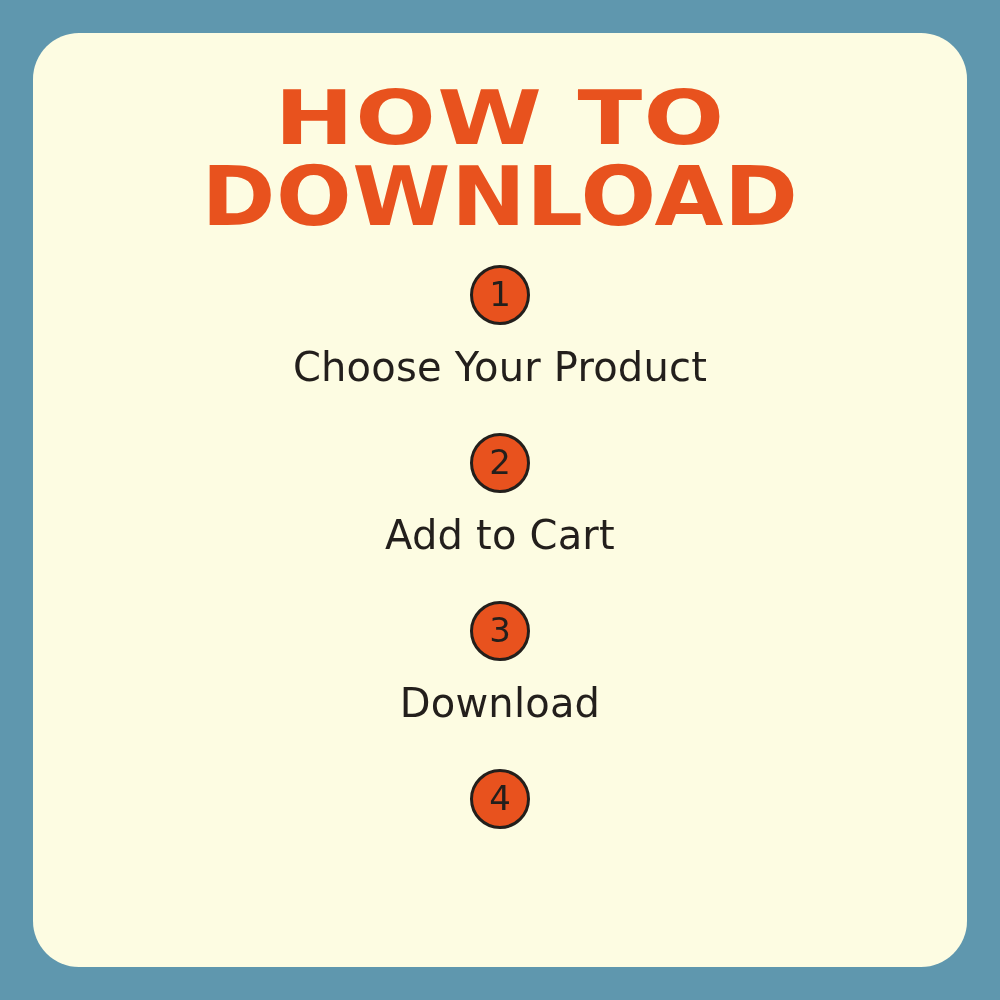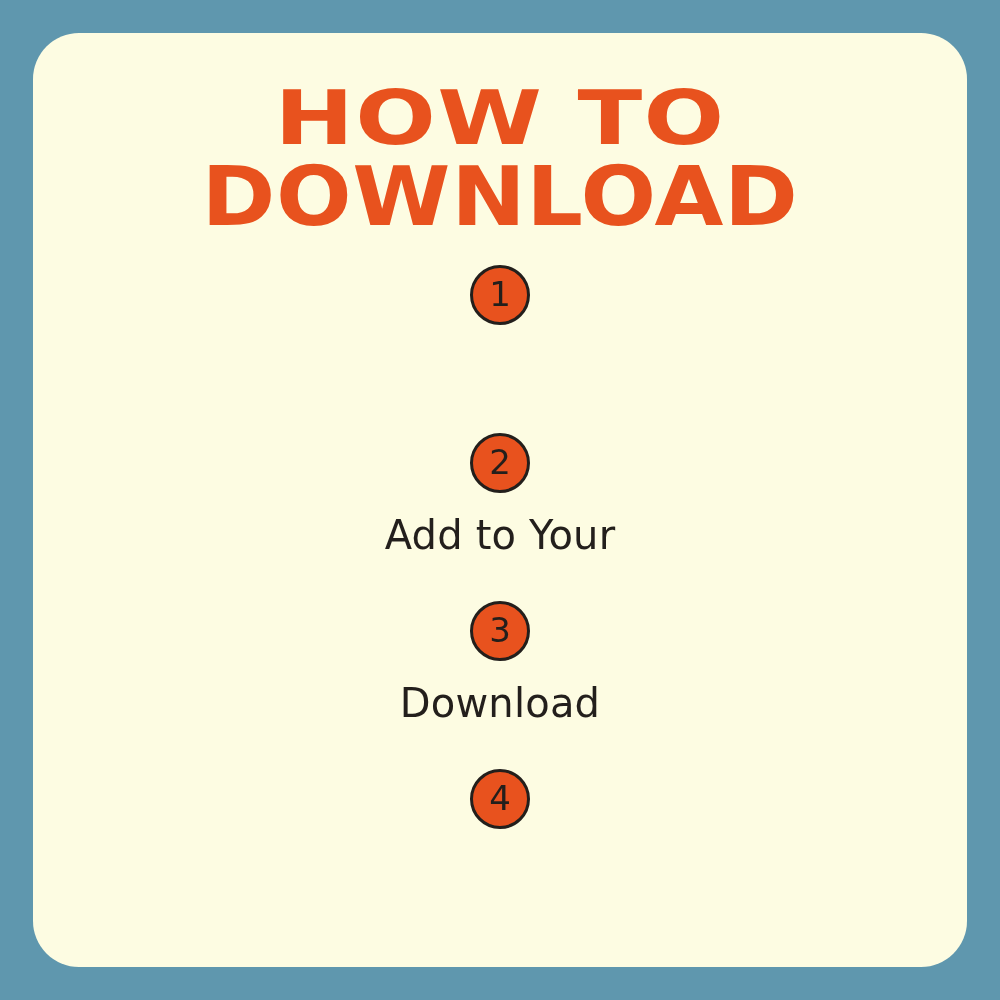--- a/index.html
+++ b/index.html
@@ -128,27 +128,28 @@
       <span class="title-line" id="title-line-1">HOW TO</span>
       <span class="title-line" id="title-line-2">DOWNLOAD</span>
     </div>
 
     <div id="steps">
 
       <div class="step">
         <div class="step-badge">
           <span class="step-number">1</span>
         </div>
+        <span class="step-label">Choose Your Product</span>
       </div>
 
       <div class="step">
         <div class="step-badge">
           <span class="step-number">2</span>
         </div>
-        <span class="step-label">Add to Your</span>
+        <span class="step-label">Add to Cart</span>
       </div>
 
       <div class="step">
         <div class="step-badge">
           <span class="step-number">3</span>
         </div>
         <span class="step-label">Download</span>
       </div>
 
       <div class="step">

